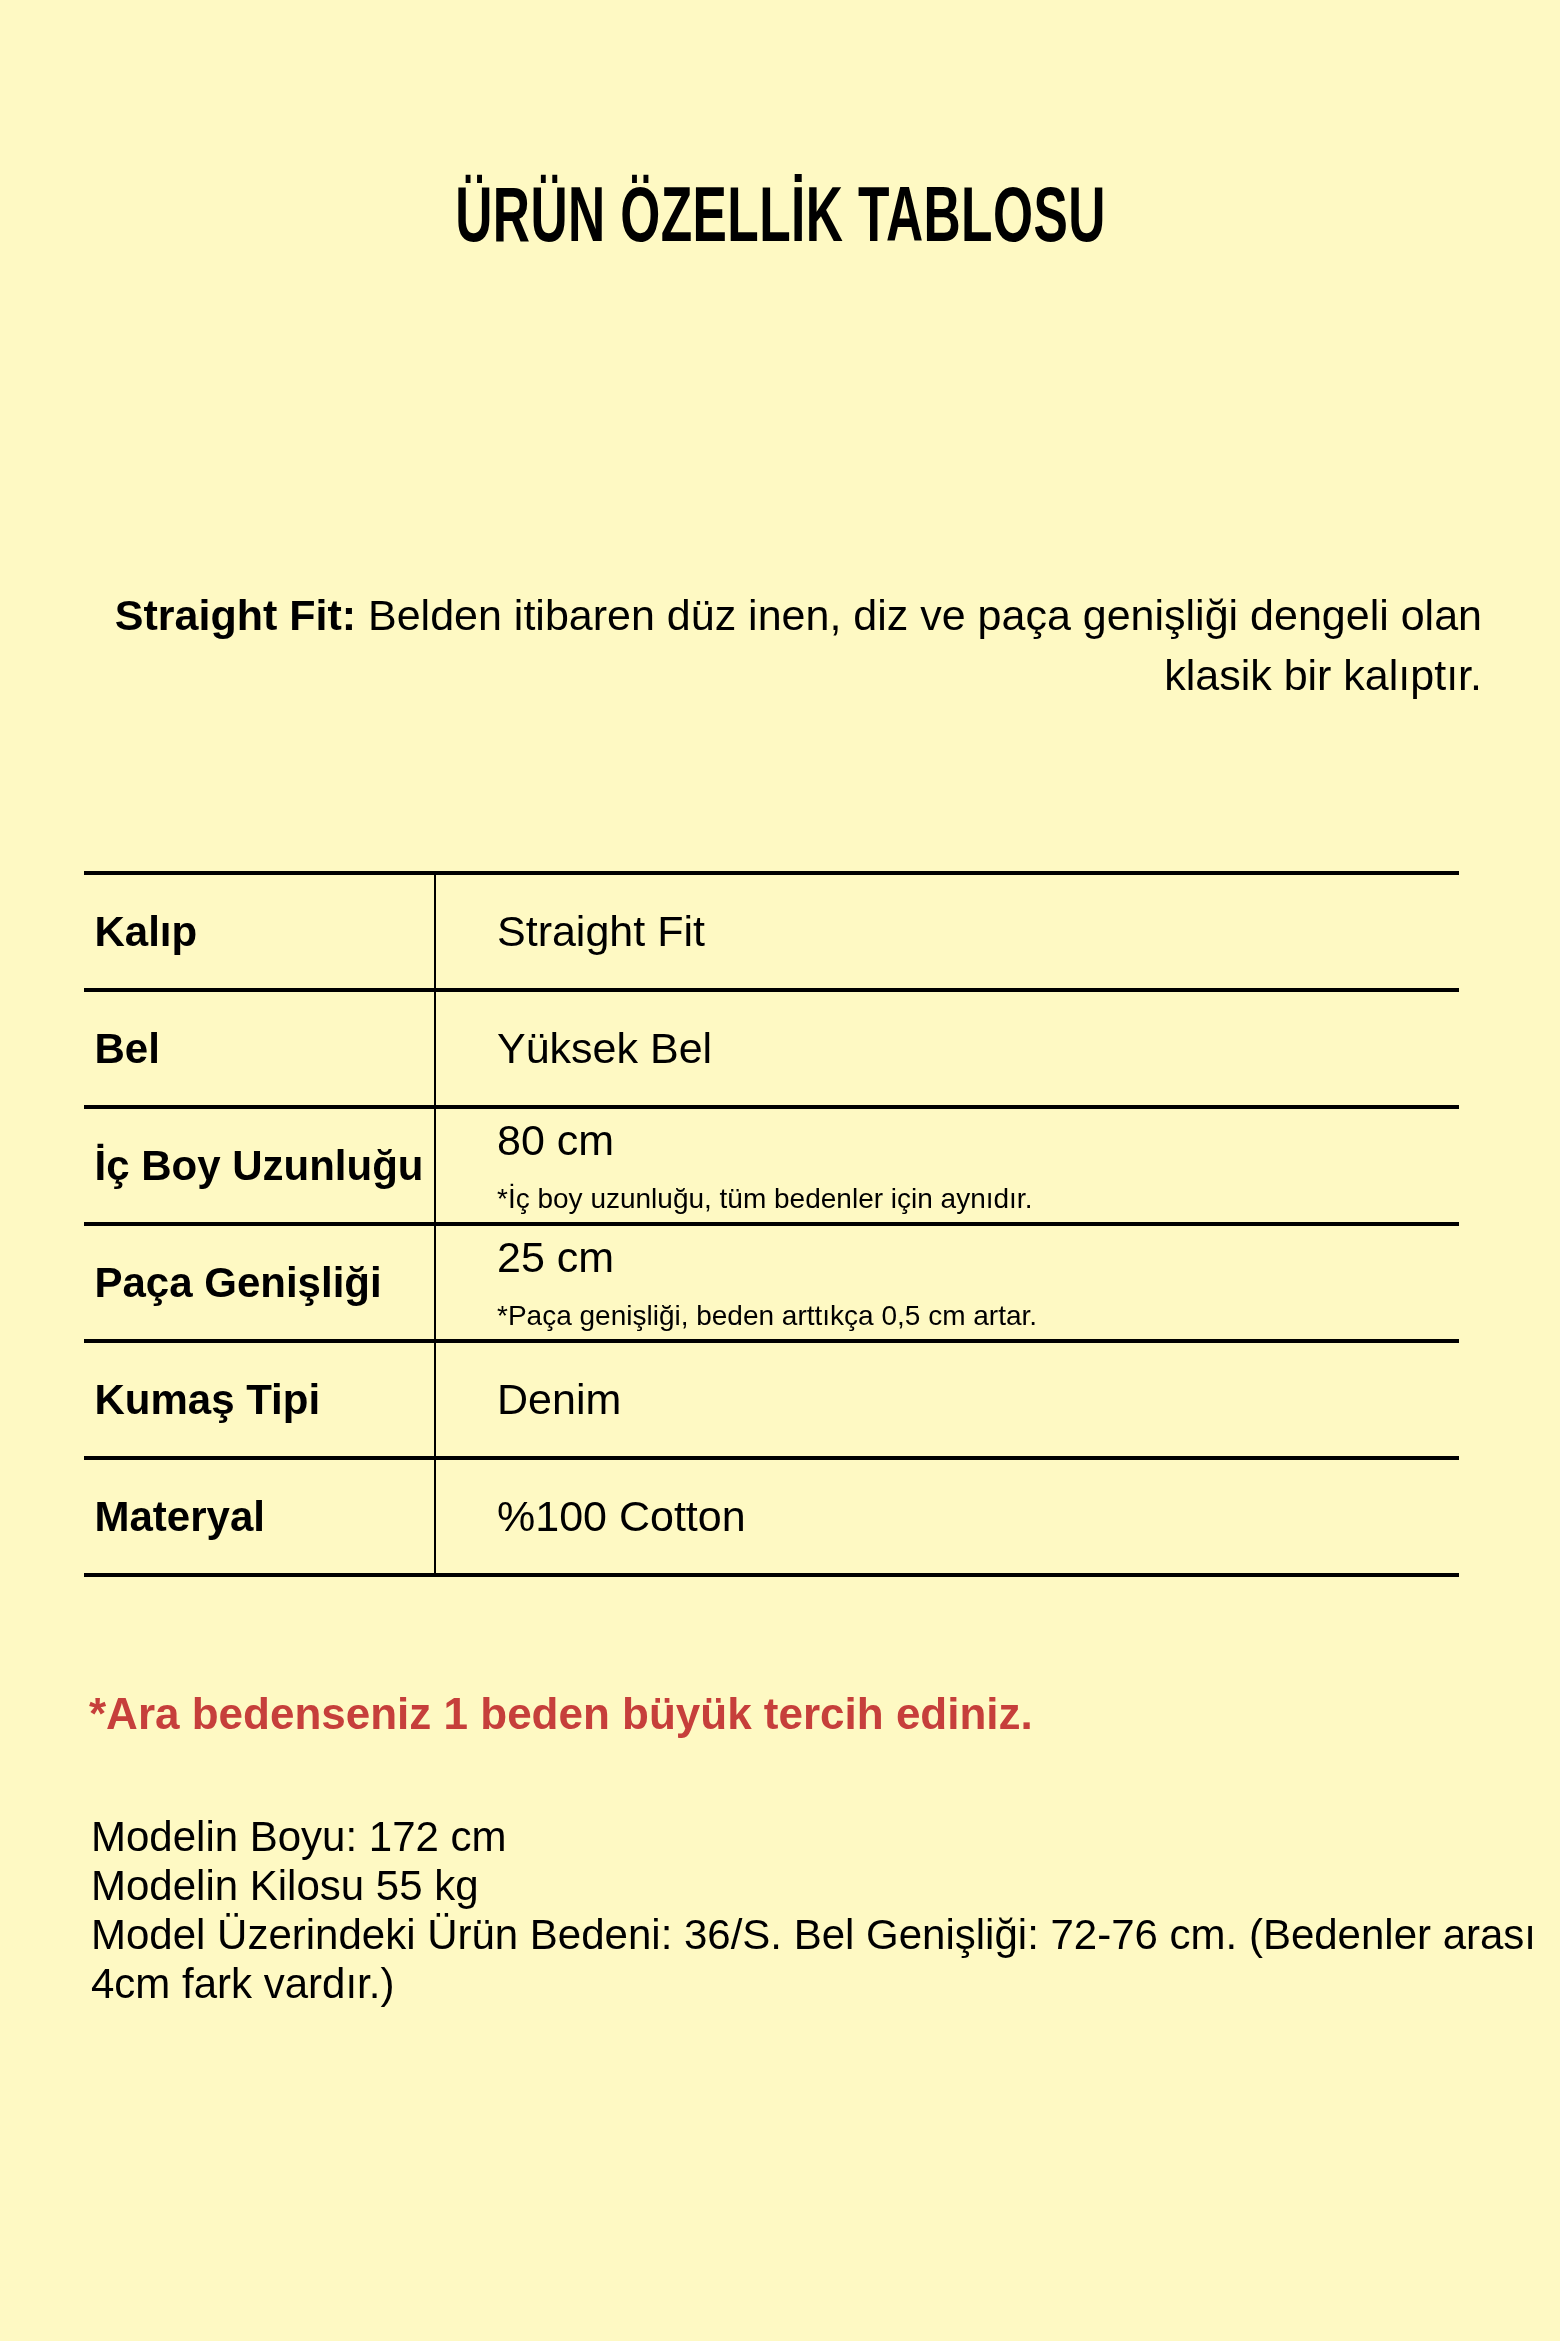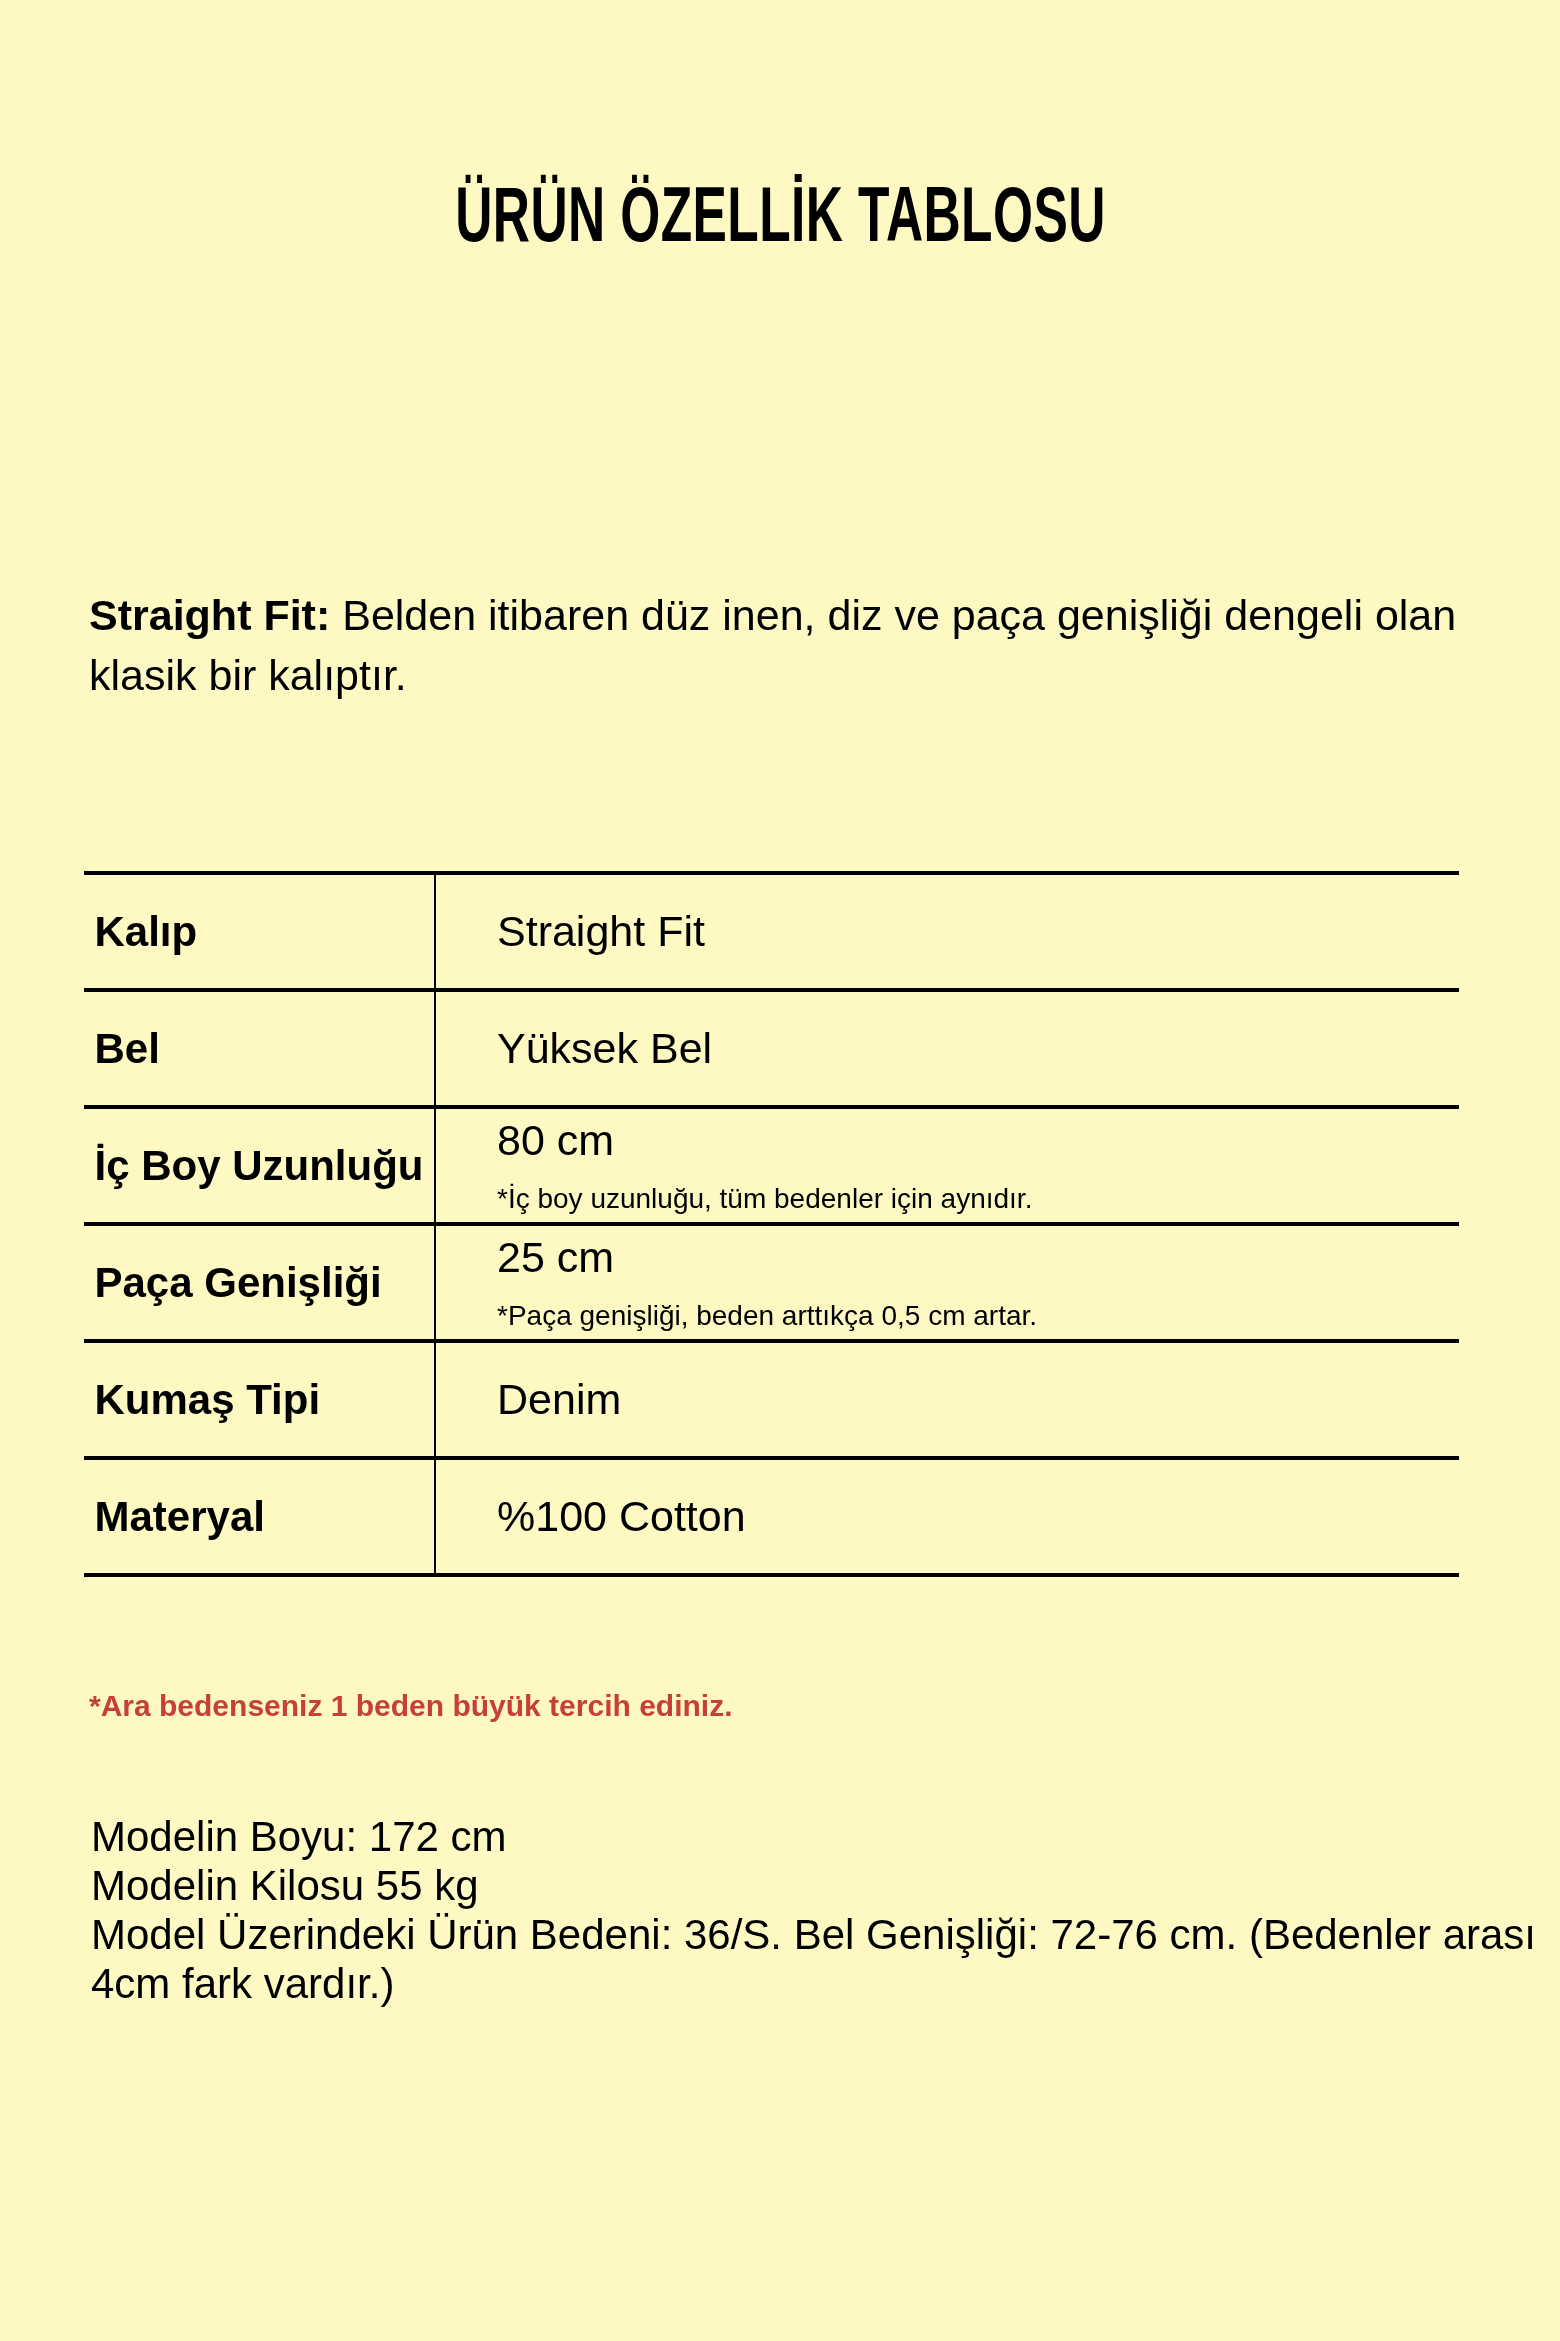--- a/index.html
+++ b/index.html
@@ -25,20 +25,21 @@
     transform: scaleX(0.66);
     white-space: nowrap;
   }
   .intro {
     position: absolute;
     left: 89px;
     top: 585px;
     width: 1393px;
     font-size: 43px;
     line-height: 60px;
+    text-align: right;
   }
   .intro .lead { font-weight: bold; }
   .spec-table {
     position: absolute;
     left: 84px;
     top: 871px;
     width: 1375px;
     border-top: 4.1px solid #000;
   }
   .row {
@@ -65,21 +66,21 @@
   }
   .cell-value .note {
     font-size: 28px;
     margin-top: 18px;
   }
   .cell-value .note:empty { display: none; }
   .size-note {
     position: absolute;
     left: 89px;
     top: 1689px;
-    font-size: 30px;
+    font-size: 44px;
     font-weight: bold;
     color: #c63f3b;
   }
   .model-info {
     position: absolute;
     left: 91px;
     top: 1812px;
     width: 1452px;
     font-size: 42px;
     line-height: 49px;

